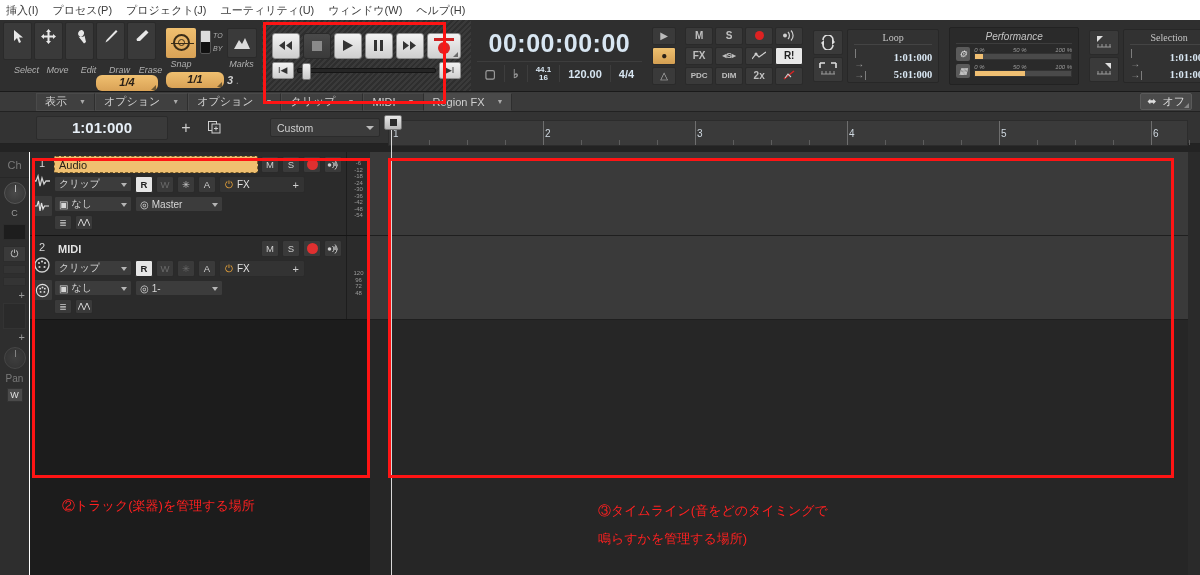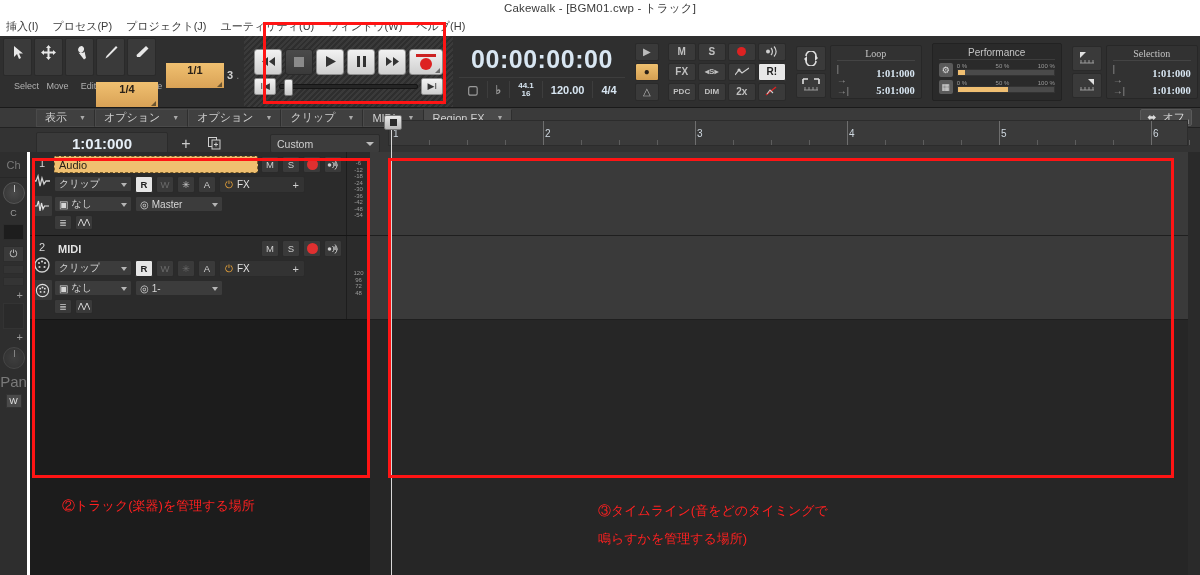--- a/index.html
+++ b/index.html
@@ -24,39 +24,39 @@
     padding-left:6px; gap:14px; position:relative;
   }
   .menubar .mi { color:#3c3c3c; font-size:11px; white-space:nowrap; }
 
   
   .controlbar {
     height:72px; background:#2f2f2f; display:flex; align-items:stretch;
     border-bottom:1px solid #1a1a1a; position:relative;
   }
   .cb-mod { display:flex; flex-direction:column; justify-content:center;
-            padding:0 5px; position:relative; }
+            padding:0 5px; position:relative;font-style:italic; }
   .cb-grip { width:7px; background:
       repeating-linear-gradient(135deg,#3a3a3a 0 2px,#2b2b2b 2px 4px); }
 
   .toolrow { display:flex; gap:2px; }
   .toolbtn {
     width:29px; height:38px; background:#3a3a3a; border:1px solid #2a2a2a;
     border-radius:2px; display:flex; flex-direction:column;
     align-items:center; justify-content:flex-start; padding-top:3px;
     position:relative;
   }
   .toolbtn .glyph { height:22px; display:flex; align-items:center; justify-content:center; }
   .toolgroup { position:relative; padding-bottom:16px; }
   .tool-labels { display:flex; gap:2px; position:absolute; bottom:16px; left:12px; }
   .tool-labels span { width:29px; text-align:center; font-size:9px; color:#b0b0b0; }
   .amber-box {
     background:linear-gradient(#f0c070,#d9a256); color:#2a2118; font-weight:bold;
-    font-size:11px; border-radius:0; text-align:center;
-    height:25px; line-height:15px; position:relative;
+    font-size:11px; border-radius:6px; text-align:center;
+    height:16px; line-height:15px; position:relative;
   }
   .amber-box::after{content:"";position:absolute;right:2px;bottom:1px;
     border-left:5px solid transparent;border-bottom:5px solid #6b5531;}
 
   .snapbtn {
     width:30px;height:30px;background:linear-gradient(#f0c070,#d9a256);
     border-radius:2px;display:flex;align-items:center;justify-content:center;
   }
   .snapbtn .ring{width:17px;height:17px;border:2px solid #3a2d18;border-radius:50%;
     position:relative;}
@@ -174,21 +174,21 @@
   .ruler .minor{position:absolute;bottom:0;height:5px;width:1px;background:#5d5d5d;}
   .ruler .num{position:absolute;top:7px;font-size:10px;color:#cfd8e0;padding-left:2px;}
   .nowmarker{position:absolute;left:384px;top:115px;width:18px;height:15px;
     background:linear-gradient(#e8e8e8,#b8b8b8);border:1px solid #777;border-radius:2px;
     display:flex;align-items:center;justify-content:center;z-index:6;}
   .nowmarker .sq{width:7px;height:7px;background:#2a2a2a;}
   .nowline{position:absolute;left:391px;top:130px;bottom:0;width:1px;background:#d8d8d8;z-index:5;}
 
   
   .main{position:absolute;left:0;top:152px;right:0;bottom:0;display:flex;}
-  .leftstrip{width:30px;background:#2e2e2e;border-right:3px solid #ffffff;position:relative;}
+  .leftstrip{width:30px;background:#2e2e2e;border-right:1px solid #ffffff;position:relative;}
   .lsb{height:26px;border-bottom:1px solid #272727;display:flex;align-items:center;justify-content:center;
     color:#7a7a7a;font-size:11px;}
   .lsknob{width:22px;height:22px;border-radius:50%;background:radial-gradient(#4a4a4a,#333);
     border:1px solid #555;margin:4px auto;position:relative;}
   .lsknob::after{content:"";position:absolute;left:50%;top:2px;width:1px;height:7px;background:#bbb;}
 
   .tracks-col{width:340px;background:#252525;position:relative;}
   .track{border-bottom:1px solid #151515;display:flex;background:#2b2b2b;position:relative;}
   .tk-left{width:24px;display:flex;flex-direction:column;align-items:center;padding-top:5px;gap:4px;}
   .tk-num{font-size:11px;color:#d5d5d5;}
@@ -230,23 +230,20 @@
   .redbox{position:absolute;border:3px solid #ff1414;z-index:25;pointer-events:none;}
   .annotxt{position:absolute;color:#ff2020;font-size:13px;z-index:30;line-height:22px;}
 
   .scrolltab{position:absolute;right:0;top:0;width:12px;bottom:0;background:#2a2a2a;}
 </style>
 </head>
 <body>
 
 <div class="app">
 
-  <div class="titlebar">
-    <span class="title-text">Cakewalk - [BGM01.cwp - トラック]</span>
-  </div>
 
   <div class="menubar">
     <span class="mi">挿入(I)</span>
     <span class="mi">プロセス(P)</span>
     <span class="mi">プロジェクト(J)</span>
     <span class="mi">ユーティリティ(U)</span>
     <span class="mi">ウィンドウ(W)</span>
     <span class="mi">ヘルプ(H)</span>
   </div>
 
@@ -296,20 +293,43 @@
         <span>Edit</span>
         <span>Draw</span>
         <span>Erase</span>
       </div>
       <div class="amber-box" style="position:absolute;bottom:0;right:3px;width:62px;">1/4</div>
     </div>
 
     <div class="cb-grip"></div>
 
     <div class="cb-mod" style="padding-top:4px;">
+      <div style="display:flex;align-items:flex-start;gap:4px;">
+        <div style="display:flex;flex-direction:column;align-items:center;">
+          <div class="snapbtn">
+            <span class="ring"></span>
+          </div>
+          <div style="font-size:9px;color:#b0b0b0;margin-top:1px;">Snap</div>
+        </div>
+        <div style="display:flex;align-items:center;gap:2px;padding-top:2px;">
+          <div class="tog"></div>
+          <div style="display:flex;flex-direction:column;gap:6px;font-size:7px;color:#b0b0b0;">
+            <span>TO</span>
+            <span>BY</span>
+          </div>
+        </div>
+        <div style="display:flex;flex-direction:column;align-items:center;">
+          <div class="markbtn">
+            <svg width="18" height="14" viewBox="0 0 18 14">
+              <path d="M1,13 L6,4 L9,8 L12,2 L17,13 Z" fill="#dcdcdc"></path>
+            </svg>
+          </div>
+          <div style="font-size:9px;color:#b0b0b0;margin-top:1px;">Marks</div>
+        </div>
+      </div>
       <div style="display:flex;gap:3px;margin-top:3px;align-items:center;">
         <div class="amber-box" style="width:58px;">1/1</div>
         <div style="font-size:11px;color:#d0d0d0;font-weight:bold;">3</div>
         <div style="font-size:11px;color:#808080;">.</div>
       </div>
     </div>
 
     <div class="cb-grip"></div>
 
     <div class="transport-wrap" style="background:repeating-linear-gradient(135deg,#3a3a3a 0 2px,#2e2e2e 2px 4px);padding:0 10px;">
@@ -602,21 +622,21 @@
       <div class="lsknob"></div>
       <div style="text-align:center;font-size:9px;color:#9a9a9a;">C</div>
       <div style="height:16px;margin:6px 3px;background:#1d1d1d;border:1px solid #2c2c2c;"></div>
       <div style="height:16px;margin:2px 3px;background:#3a3a3a;border:1px solid #2c2c2c;display:flex;align-items:center;justify-content:center;color:#cfcfcf;font-size:10px;">⏻</div>
       <div style="height:9px;margin:3px;background:#343434;border:1px solid #2c2c2c;"></div>
       <div style="height:9px;margin:3px;background:#343434;border:1px solid #2c2c2c;"></div>
       <div style="text-align:right;padding-right:4px;color:#9a9a9a;font-size:11px;">+</div>
       <div style="height:26px;margin:2px 3px;background:#2a2a2a;border:1px solid #333;"></div>
       <div style="text-align:right;padding-right:4px;color:#9a9a9a;font-size:11px;">+</div>
       <div class="lsknob" style="opacity:.6;"></div>
-      <div style="text-align:center;font-size:15px;color:#7a7a7a;">Pan</div>
+      <div style="text-align:center;font-size:10px;color:#7a7a7a;">Pan</div>
       <div style="width:16px;height:14px;margin:4px auto;background:#4a4a4a;border:1px solid #333;
                   display:flex;align-items:center;justify-content:center;font-size:9px;color:#e0e0e0;">W</div>
     </div>
 
     <div class="tracks-col">
 
       <div class="track" style="height:84px;">
         <div class="tk-left">
           <span class="tk-num">1</span>
           <span>

